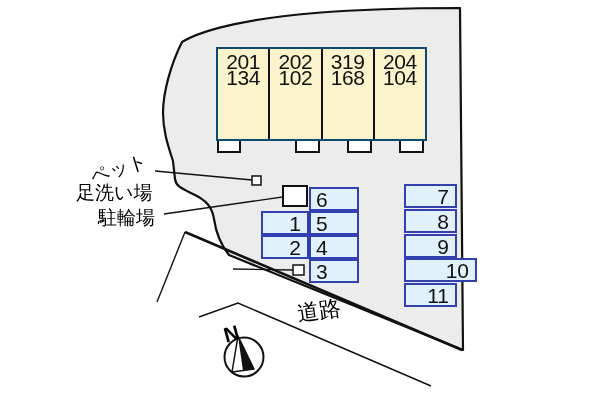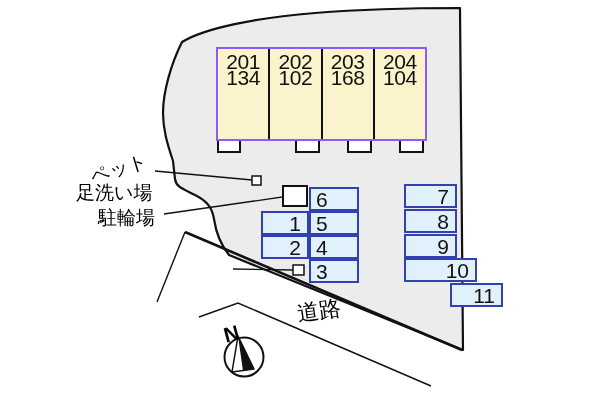--- a/index.html
+++ b/index.html
@@ -4,21 +4,21 @@
 <style>
   html,body{margin:0;padding:0;background:#fff;}
   .canvas{
     position:relative;width:600px;height:400px;background:#ffffff;overflow:hidden;
     font-family:"Liberation Sans","DejaVu Sans",sans-serif;color:#111;
   }
   .layer{position:absolute;left:0;top:0;}
   
   .building{
     position:absolute;left:216px;top:47px;width:211px;height:94px;
-    background:#faf3cb;border:2px solid #8b5cf6;box-sizing:border-box;
+    background:#faf3cb;border:2px solid #0c4a6e;box-sizing:border-box;
     display:flex;z-index:3;
   }
   .unit{flex:1;border-right:2px solid #111;text-align:center;padding-top:5px;box-sizing:border-box;}
   .unit:last-child{border-right:none;}
   .unit-num{display:block;font-size:21px;line-height:16px;letter-spacing:-0.5px;}
   .entry{position:absolute;top:139px;height:14px;background:#fff;border:2px solid #111;box-sizing:border-box;z-index:2;}
   
   .pcell{
     position:absolute;background:#e1f1fc;border:2px solid #3340b0;box-sizing:border-box;
     font-size:21px;line-height:21px;z-index:3;
@@ -81,42 +81,42 @@
   <div class="building" id="building-units">
       <div class="unit">
         <span class="unit-num">201</span>
         <span class="unit-num">134</span>
       </div>
       <div class="unit">
         <span class="unit-num">202</span>
         <span class="unit-num">102</span>
       </div>
       <div class="unit">
-        <span class="unit-num">203</span>
+        <span class="unit-num">319</span>
         <span class="unit-num">168</span>
       </div>
       <div class="unit">
         <span class="unit-num">204</span>
         <span class="unit-num">104</span>
       </div>
     </div>
 
   <div class="entry" style="left:217px;width:24px;"></div>
   <div class="entry" style="left:295px;width:25px;"></div>
   <div class="entry" style="left:347px;width:25px;"></div>
   <div class="entry" style="left:399px;width:25px;"></div>
 
   <div class="bike-rect"></div>
 
   <div id="parking-cells">
       <div class="pcell a-right" style="left: 404px; top: 184px; width: 53px; height: 24px;">7</div>
       <div class="pcell a-right" style="left: 404px; top: 208.8px; width: 53px; height: 24px;">8</div>
       <div class="pcell a-right" style="left: 404px; top: 233.6px; width: 53px; height: 24px;">9</div>
       <div class="pcell a-right" style="left: 404px; top: 258.4px; width: 73px; height: 24px;">10</div>
-      <div class="pcell a-right" style="left: 404px; top: 283.2px; width: 53px; height: 24px; margin-left: 46px;">11</div>
+      <div class="pcell a-right" style="left: 404px; top: 283.2px; width: 53px; height: 24px;">11</div>
       <div class="pcell a-left" style="left: 309px; top: 187px; width: 50px; height: 24px;">6</div>
       <div class="pcell a-left" style="left: 309px; top: 211px; width: 50px; height: 24px;">5</div>
       <div class="pcell a-left" style="left: 309px; top: 235px; width: 50px; height: 24px;">4</div>
       <div class="pcell a-left" style="left: 309px; top: 259px; width: 50px; height: 24px;">3</div>
       <div class="pcell a-right" style="left: 261px; top: 211px; width: 48px; height: 24px;">1</div>
       <div class="pcell a-right" style="left: 261px; top: 235px; width: 48px; height: 24px;">2</div>
     </div>
 
   <div class="lbl lbl-pet">ペット</div>
   <div class="lbl lbl-bicycle">駐輪場</div>

